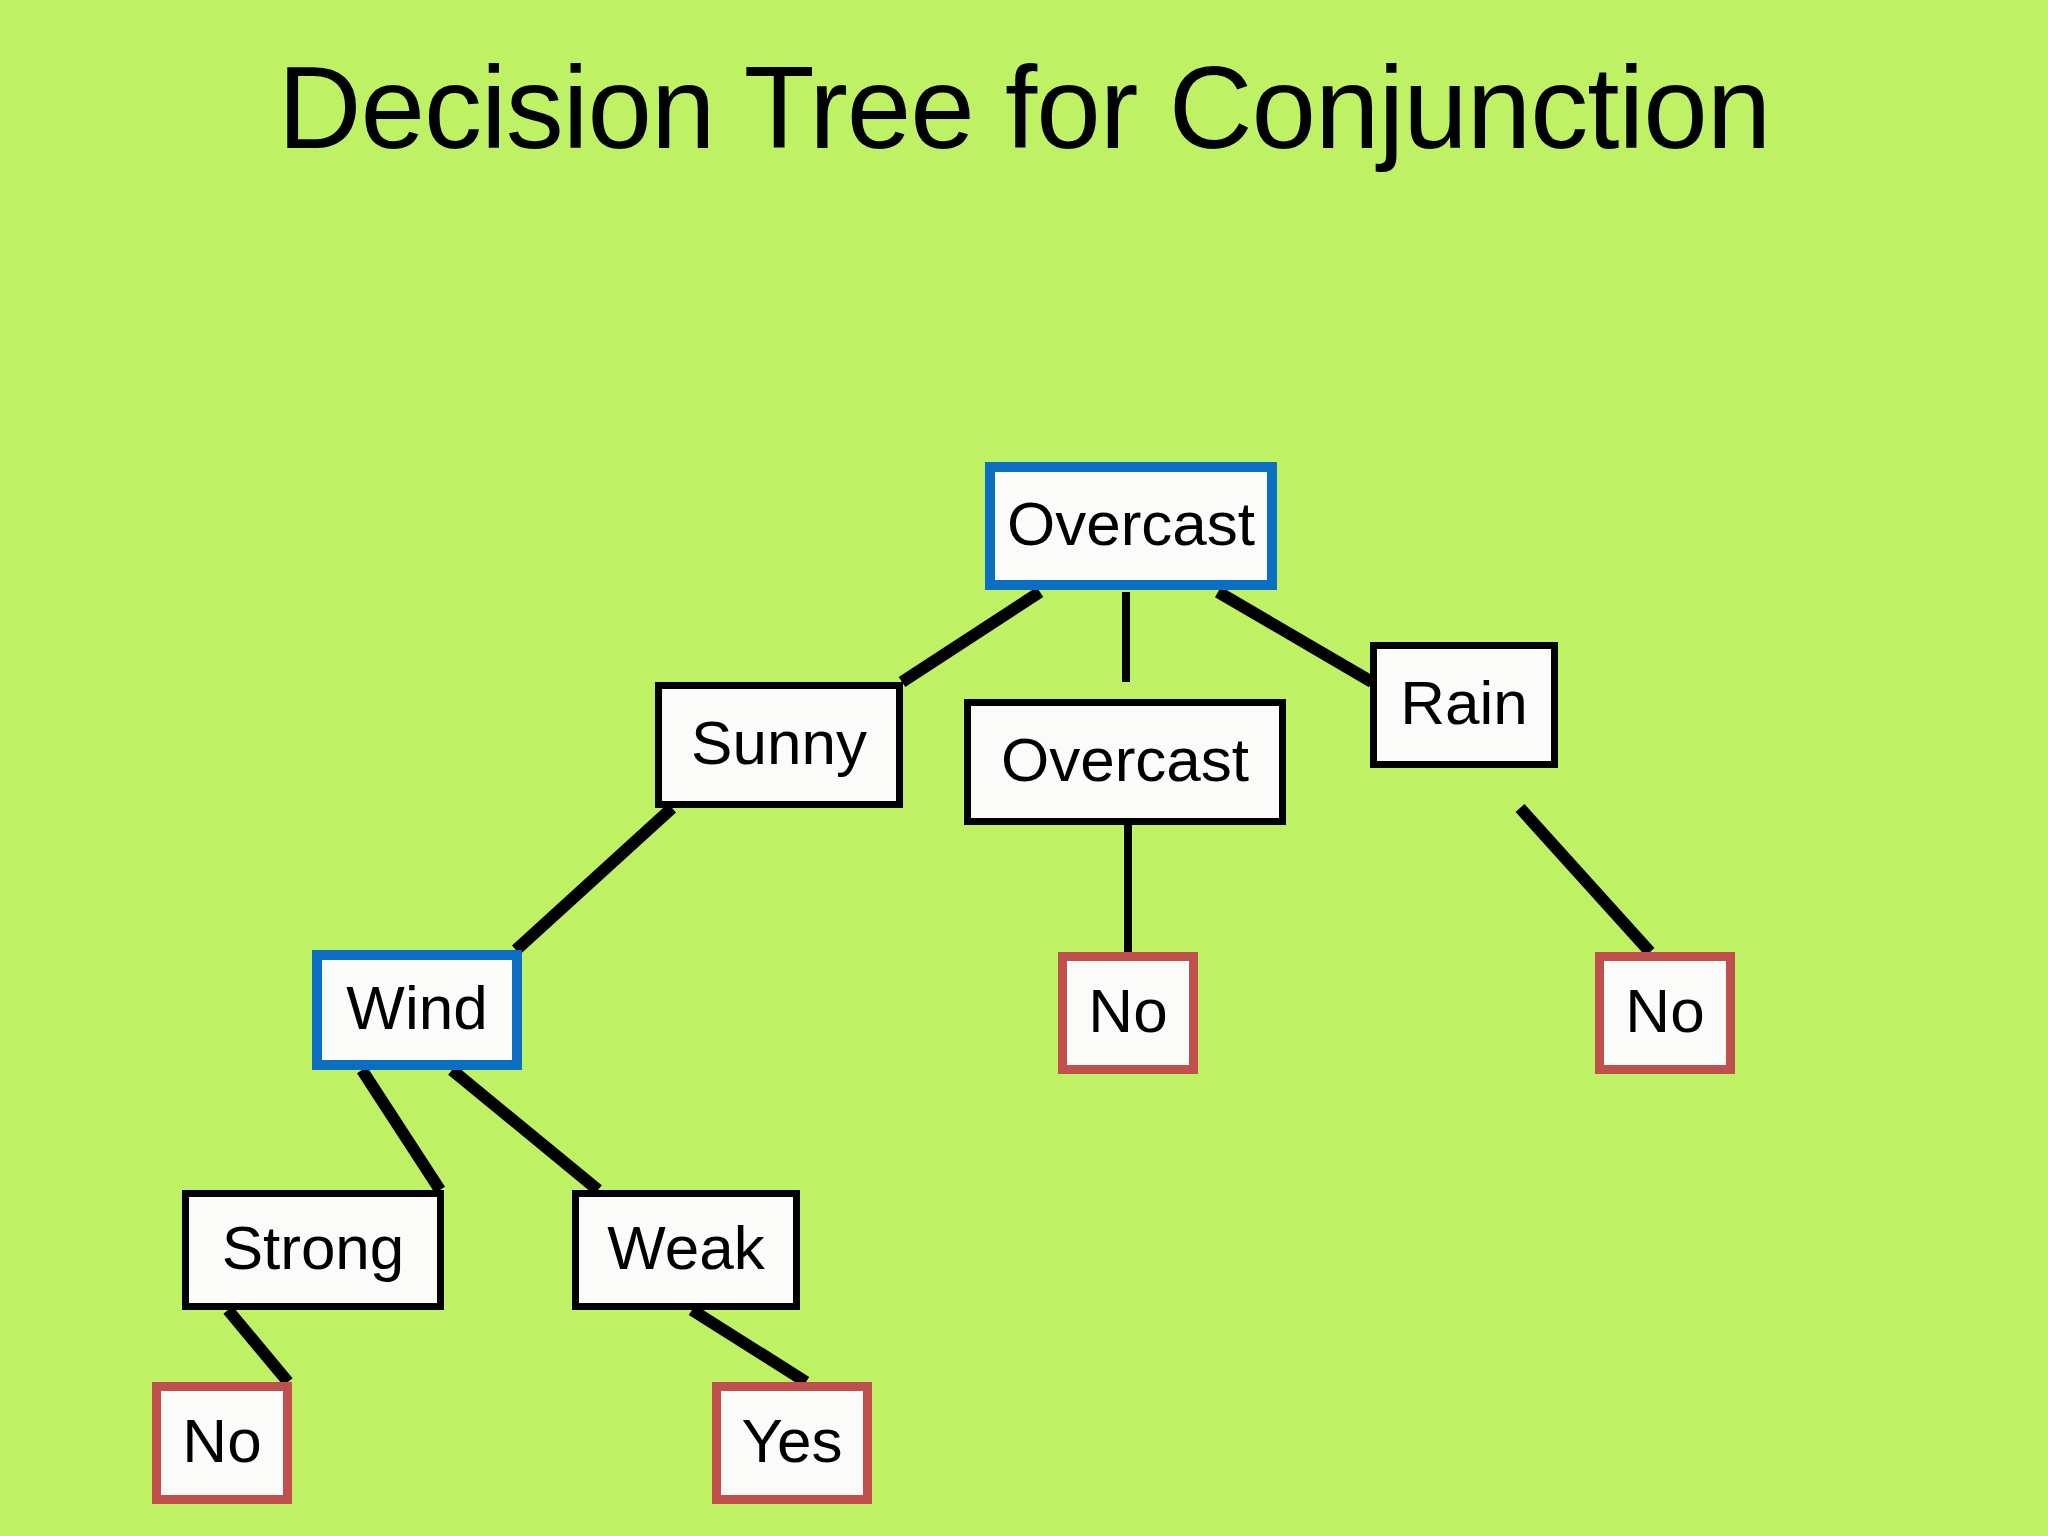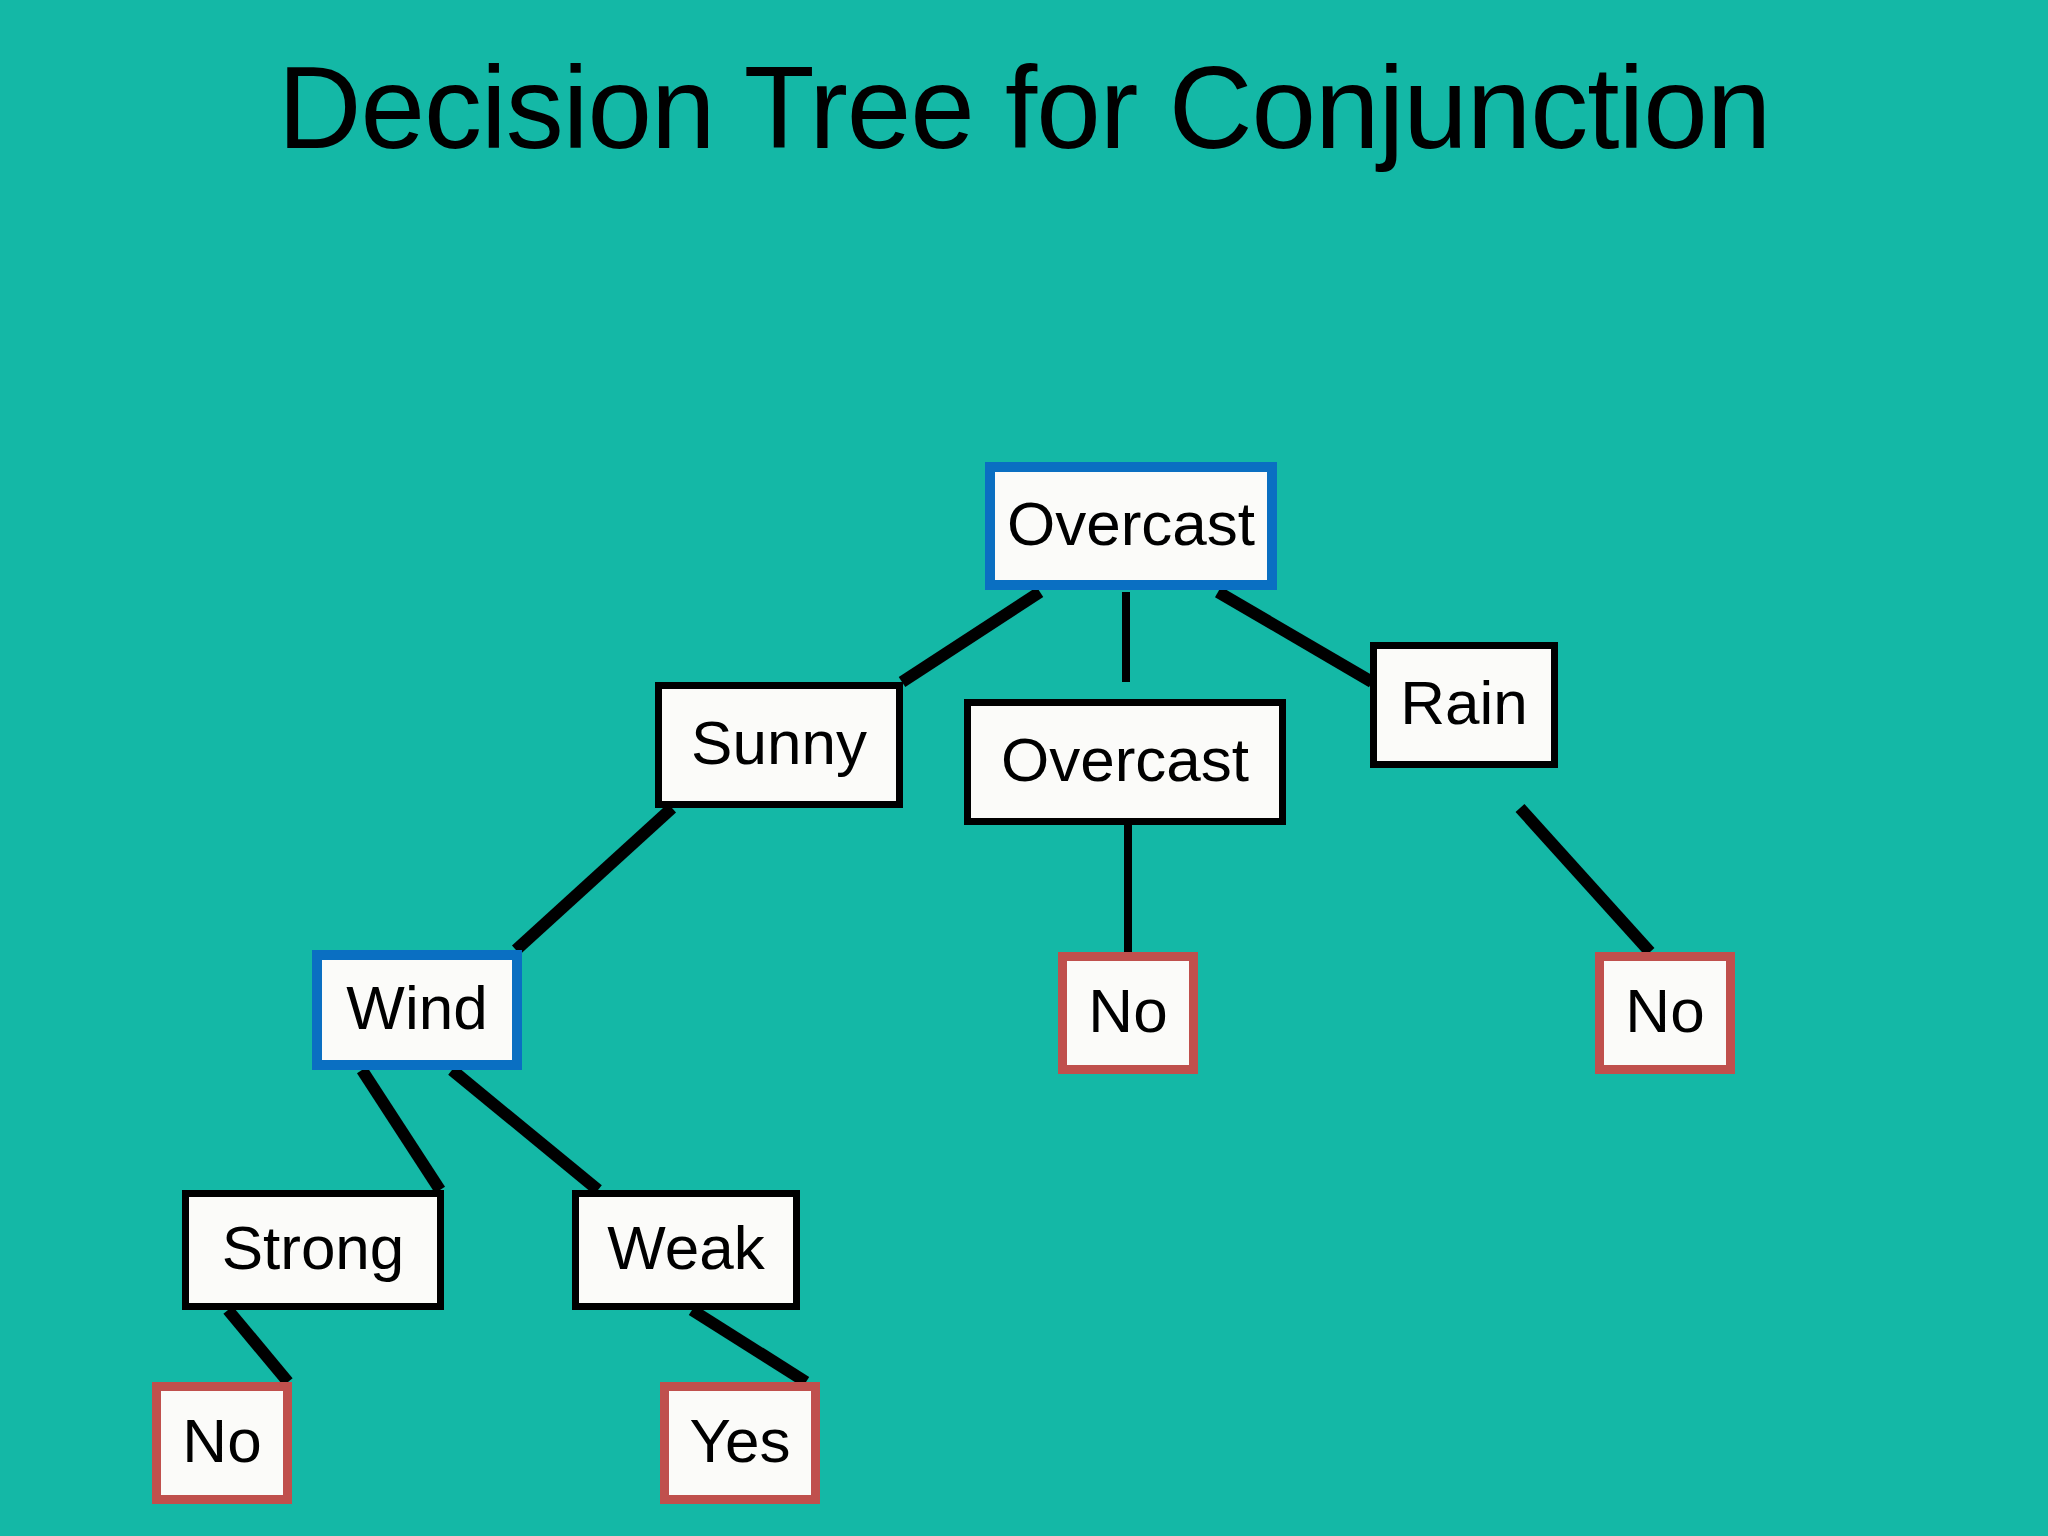--- a/index.html
+++ b/index.html
@@ -4,21 +4,21 @@
 <style>
   html, body {
     margin: 0;
     padding: 0;
     background: #ffffff;
   }
   #canvas {
     position: relative;
     width: 2048px;
     height: 1536px;
-    background: #14b8a6;
+    background: #bef264;
     overflow: hidden;
     font-family: "Liberation Sans", sans-serif;
   }
 
   
   #slide-title {
     position: absolute;
     left: 0;
     top: 48px;
     width: 2048px;
@@ -121,18 +121,18 @@
       </div>
       <div class="node black" style="left: 182px; top: 1190px; width: 262px; height: 120px; border-color: rgb(0, 0, 0); background: rgb(251, 251, 249);">
         <span class="node-label">Strong</span>
       </div>
       <div class="node black" style="left: 536px; top: 1190px; width: 228px; height: 120px; border-color: rgb(0, 0, 0); background: rgb(251, 251, 249); margin-left: 36px;">
         <span class="node-label">Weak</span>
       </div>
       <div class="node red" style="left: 152px; top: 1382px; width: 140px; height: 122px; border-color: rgb(192, 80, 77); background: rgb(251, 251, 249);">
         <span class="node-label">No</span>
       </div>
-      <div class="node red" style="left: 660px; top: 1382px; width: 160px; height: 122px; border-color: rgb(192, 80, 77); background: rgb(251, 251, 249);">
+      <div class="node red" style="left: 712px; top: 1382px; width: 160px; height: 122px; border-color: rgb(192, 80, 77); background: rgb(251, 251, 249);">
         <span class="node-label">Yes</span>
       </div>
     </div>
 
 </div>
 
 </body></html>

